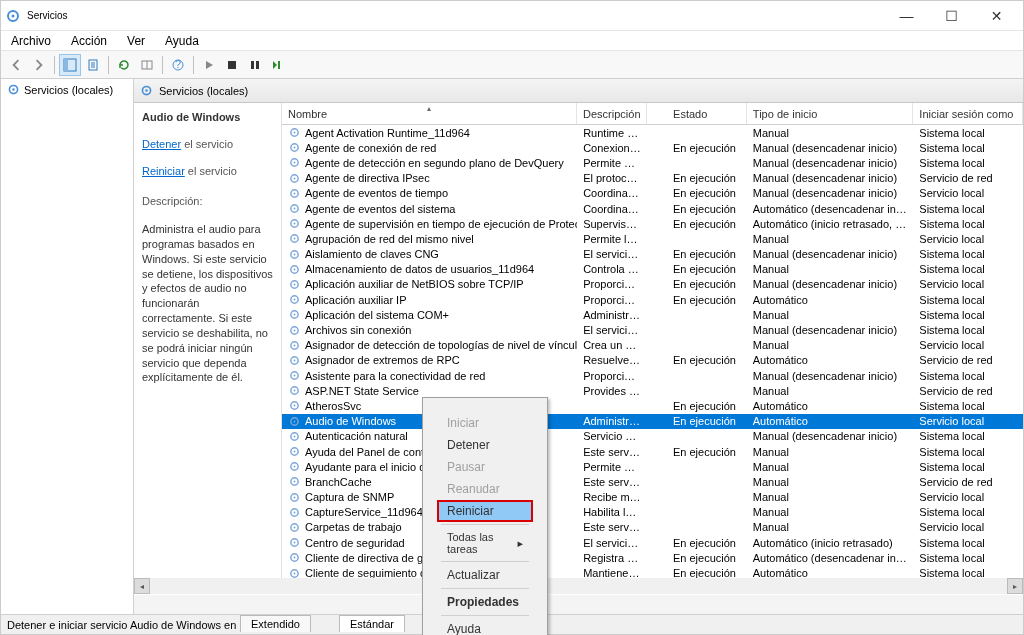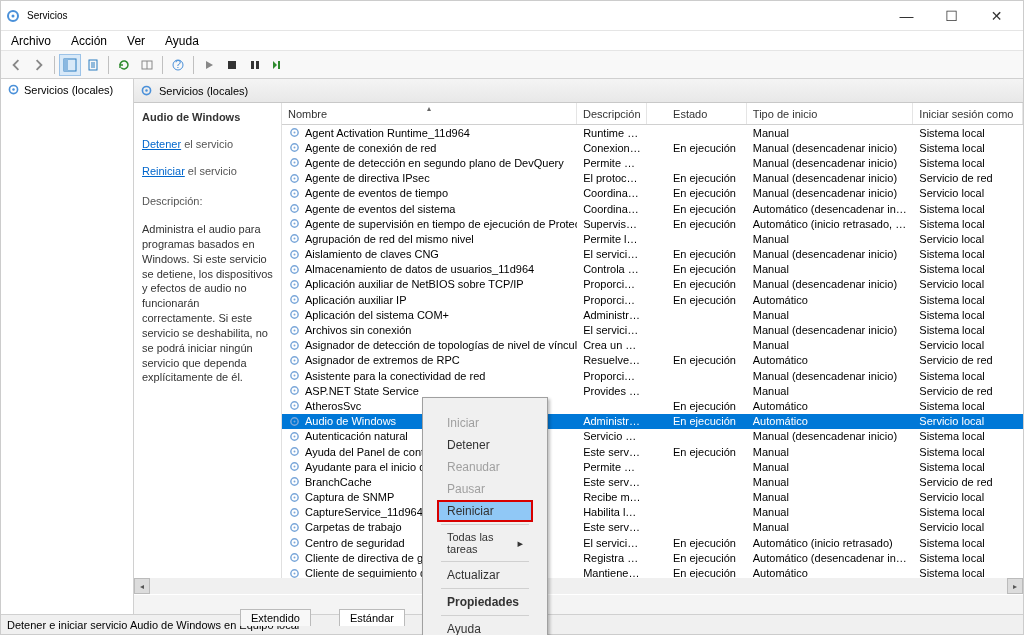--- a/index.html
+++ b/index.html
@@ -54,21 +54,21 @@
     .sort-arrow { position:absolute; left:50%; top:1px; transform:translateX(-50%); font-size:8px; color:#666; }
 
     .context-menu { position: absolute; left: 422px; top: 397px; width: 126px; background: #f0f0f0; border: 1px solid #a0a0a0; box-shadow: 2px 2px 3px rgba(0,0,0,.25); padding: 14px; z-index: 50; }
     .cm-item { padding: 4px 10px; font-size: 12px; color: #333; display:flex; align-items:center; justify-content:space-between; }
     .cm-item.disabled { color: #a0a0a0; }
     .cm-item.hl { background: #90c8f6; border: 2.5px solid #d80000; padding: 2px 8px; }
     .cm-sep { height: 1px; background: #d0d0d0; margin: 2px 4px; }
     .cm-item.bold { font-weight: bold; }
 
     .tabs { height: 20px; display: flex; align-items: flex-end; padding-left: 106px; border-top: 1px solid #fff; background: #f4f4f4; }
-    .tab { padding: 2px 10px; font-size: 11px; border: 1px solid #bbb; border-bottom: none; background: #f8f8f8; position: relative; top: 12px; }
+    .tab { padding: 2px 10px; font-size: 11px; border: 1px solid #bbb; border-bottom: none; background: #f8f8f8; position: relative; top: 18px; }
     .tab.active { background: #fff; margin-left: 28px; }
 
     .statusbar { height: 20px; border-top: 1px solid #d0d0d0; padding: 2px 6px; font-size: 11px; display:flex; align-items:center; background:#f0f0f0; }
 
     .hscroll { height: 16px; background: #f0f0f0; display: flex; align-items: center; }
     .hs-btn { width: 16px; height: 16px; background: #dcdcdc; border:1px solid #bbb; display:flex; align-items:center; justify-content:center; font-size:8px; color:#555; }
     .hs-track { flex: 1; height: 16px; background: #f0f0f0; }
   </style>
 </head>
 <body>
@@ -606,22 +606,22 @@
     <div class="tabs">
       <div class="tab">Extendido</div>
       <div class="tab active">Estándar</div>
     </div>
   </div>
 </div>
 
 <div class="context-menu">
   <div class="cm-item disabled">Iniciar</div>
   <div class="cm-item">Detener</div>
+  <div class="cm-item disabled">Pausar</div>
   <div class="cm-item disabled">Reanudar</div>
-  <div class="cm-item disabled">Pausar</div>
   <div class="cm-item hl">Reiniciar</div>
   <div class="cm-sep"></div>
   <div class="cm-item">
       <span>Todas las tareas</span>
       <span>▸</span>
     </div>
   <div class="cm-sep"></div>
   <div class="cm-item">Actualizar</div>
   <div class="cm-sep"></div>
   <div class="cm-item bold">Propiedades</div>

